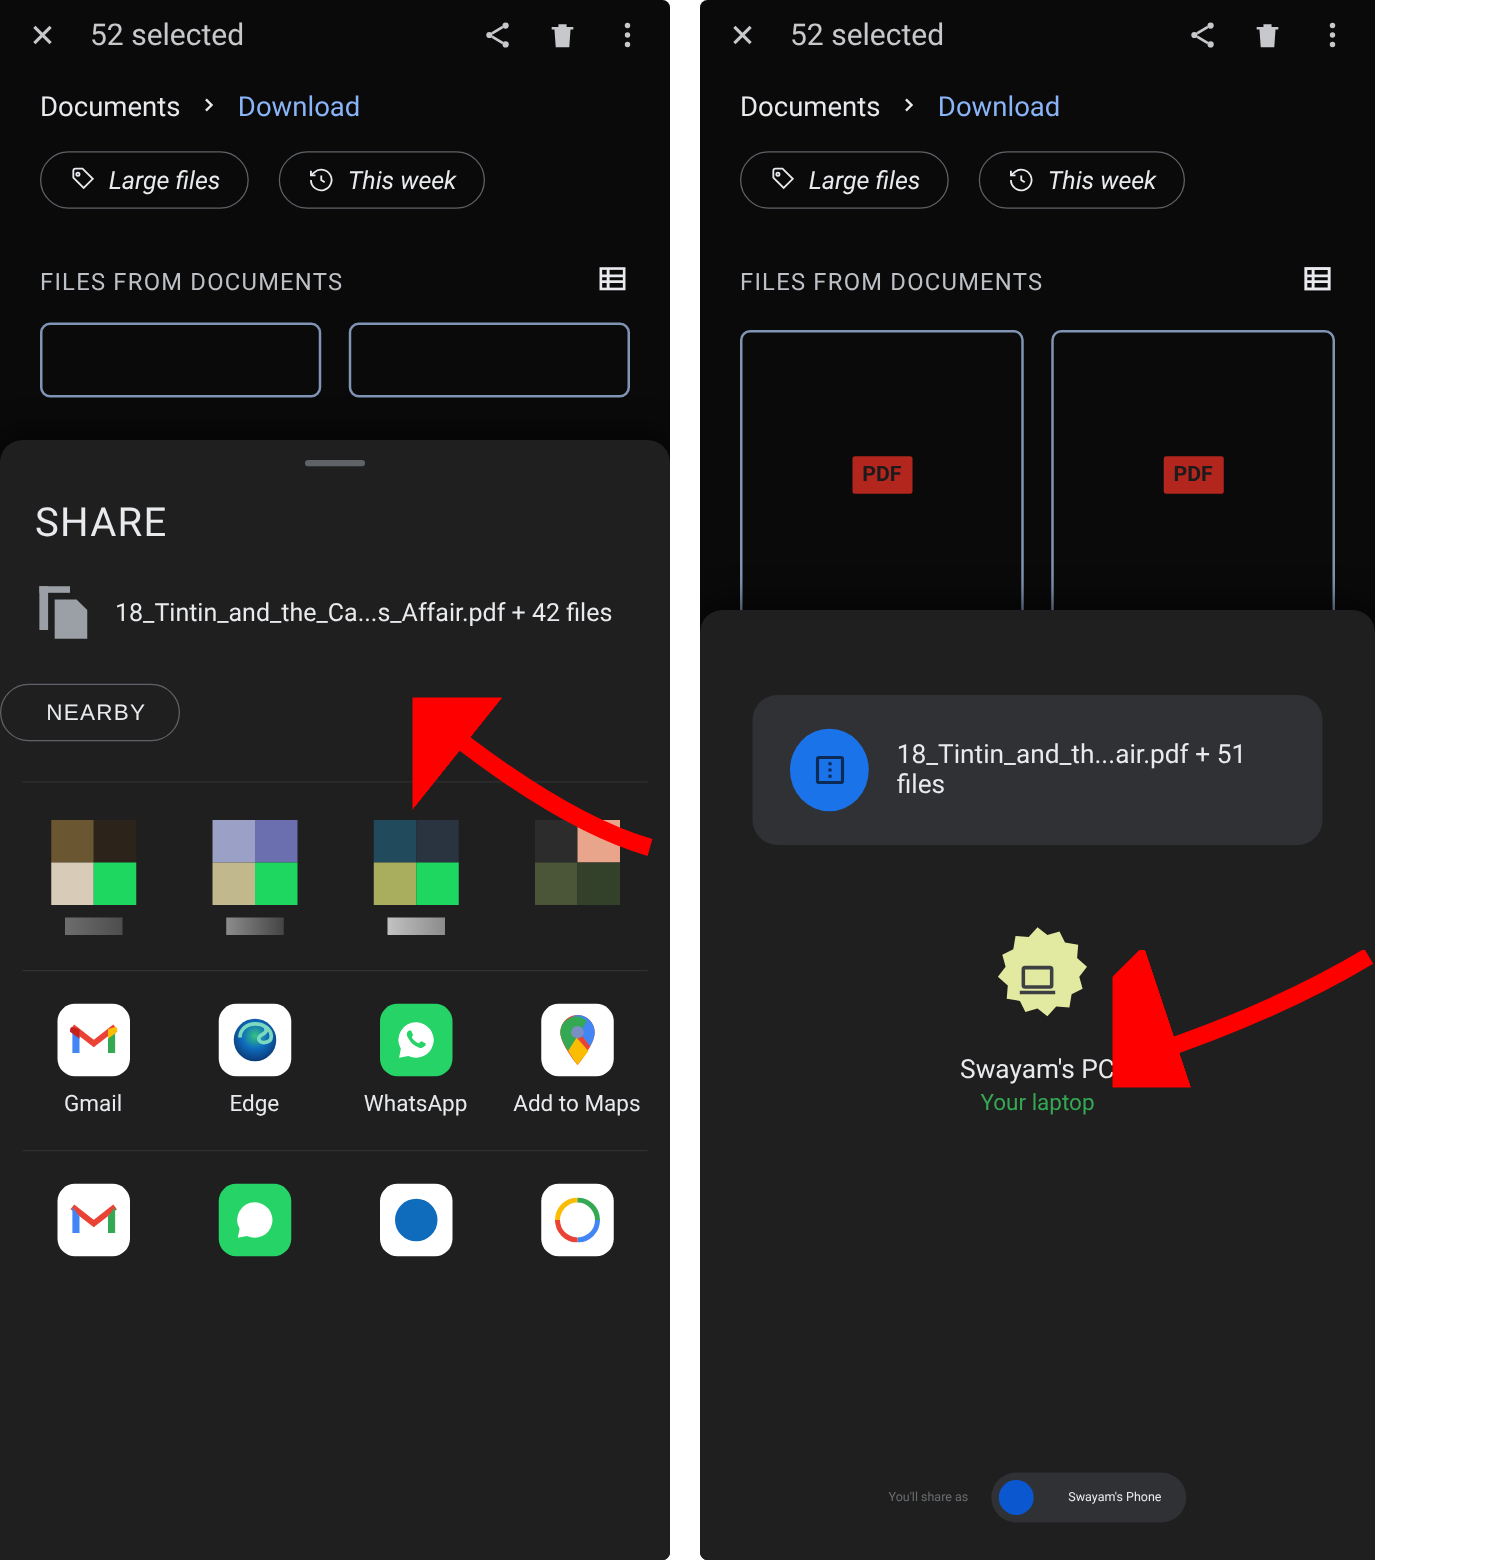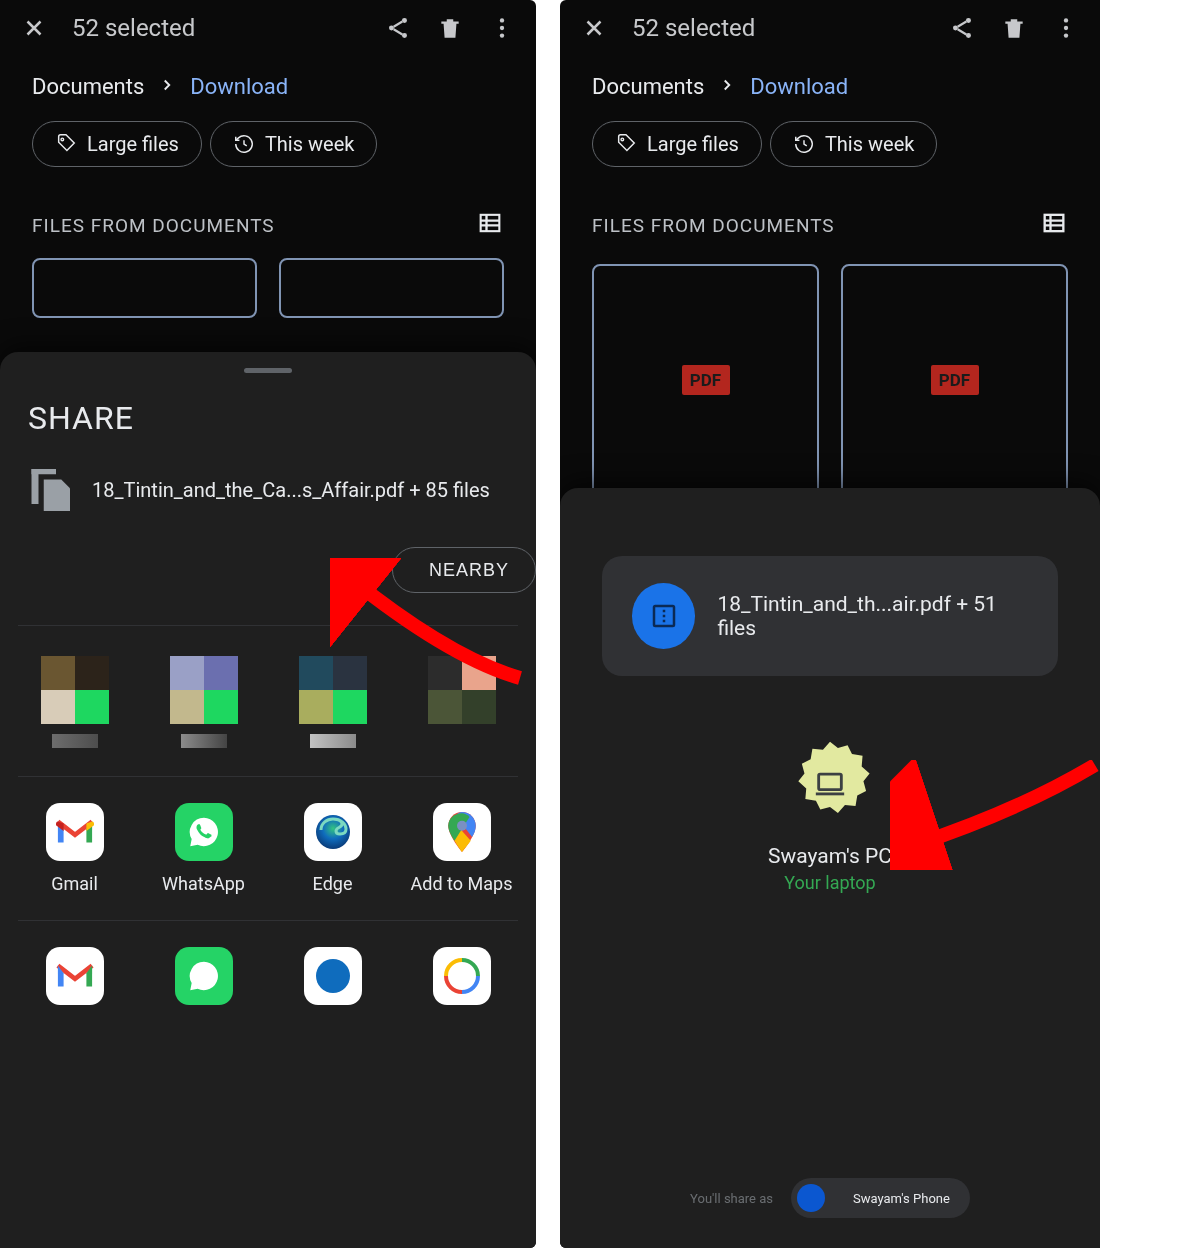--- a/index.html
+++ b/index.html
@@ -45,21 +45,21 @@
     display: flex; align-items: center;
     padding: 18px 32px 0;
     font-size: 22px;
     color: #e8eaed;
     gap: 14px;
   }
   .crumb.current { color: #8ab4f8; }
   .crumb-sep svg { width: 18px; height: 18px; }
 
   
-  .chips { display: flex; gap: 8px; padding: 22px 32px 0; }
+  .chips { display: flex; gap: 24px; padding: 22px 32px 0; font-style: italic; }
   .chip {
     display: inline-flex; align-items: center; gap: 10px;
     height: 46px;
     padding: 0 22px;
     border: 1px solid #5f6368;
     border-radius: 23px;
     color: #e8eaed;
     font-size: 20px;
   }
   .chip svg { width: 22px; height: 22px; }
@@ -116,21 +116,21 @@
     color: #e8eaed;
   }
   .file-row {
     display: flex; align-items: center; gap: 22px;
     padding: 28px;
     color: #e8eaed;
     font-size: 20px;
   }
   .file-row svg { width: 42px; height: 50px; flex-shrink: 0; }
   .nearby-btn-wrap {
-    display: flex; justify-content: flex-end;
+    display: flex; justify-content: flex-start;
     padding: 4px 0 22px;
   }
   .nearby-btn {
     display: inline-flex; align-items: center; gap: 10px;
     height: 46px; padding: 0 26px;
     border: 1px solid #5f6368;
     border-radius: 23px;
     color: #e8eaed;
     font-size: 18px; letter-spacing: 1px;
     background: transparent;
@@ -214,21 +214,21 @@
     position: relative;
   }
   .badge svg.zig { position: absolute; inset: 0; width: 100%; height: 100%; }
   .badge svg.lap { width: 34px; height: 34px; position: relative; }
   .device .dev-name { margin-top: 16px; font-size: 21px; }
   .device .dev-sub  { margin-top: 4px; font-size: 18px; color: #34a853; }
 
   .share-as {
     position: absolute; left: 0; right: 0; bottom: 30px;
     display: flex; align-items: center; justify-content: center; gap: 18px;
-    font-size: 13px; color: #9aa0a6;
+    font-size: 10px; color: #9aa0a6;
   }
   .as-pill {
     background: #303134;
     height: 40px; border-radius: 20px;
     display: inline-flex; align-items: center; gap: 28px;
     padding: 0 20px 0 6px;
     color: #e8eaed;
   }
   .as-pill .av { width: 28px; height: 28px; border-radius: 50%; background: #0b57d0; }
 
@@ -338,21 +338,21 @@
   <div class="sheet" style="height:896px;">
     <div class="grabber"></div>
     <h2>SHARE</h2>
 
     <div class="file-row">
       <svg viewBox="0 0 24 28" fill="#9aa0a6">
         <rect x="2" y="2" width="4" height="20"></rect>
           <rect x="2" y="2" width="14" height="3"></rect>
         <path d="M9 8 h10 l5 5 v13 h-15 z"></path>
       </svg>
-      <span>18_Tintin_and_the_Ca...s_Affair.pdf + 85 files</span>
+      <span>18_Tintin_and_the_Ca...s_Affair.pdf + 42 files</span>
     </div>
 
     <div class="nearby-btn-wrap">
       <button class="nearby-btn">
         <svg viewBox="0 0 24 24" fill="none" stroke="currentColor" stroke-width="2">
           <path d="M3 9 L9 15 M7 7 L15 15 M9 3 L21 15"></path>
         </svg>
         <span>NEARBY</span>
       </button>
     </div>
@@ -405,46 +405,46 @@
         <div class="app-icon">
           <svg width="38" height="30" viewBox="0 0 40 30">
               <path d="M2 4 L20 18 L38 4" fill="none" stroke="#ea4335" stroke-width="5"></path>
               <path d="M2 4 v22 h6 V12" fill="#4285f4"></path>
               <path d="M38 4 v22 h-6 V12" fill="#34a853"></path>
               <path d="M2 4 q-2 0 -2 3 v1 l8 6 V6" fill="#c5221f"></path>
               <path d="M38 4 q2 0 2 3 v1 l-8 6 V6" fill="#fbbc04"></path>
             </svg>
         </div>
         <span>Gmail</span>
-      </div>
-      <div class="app">
-        <div class="app-icon" style="background:#25d366">
-          <svg width="34" height="34" viewBox="0 0 24 24" fill="#fff">
-              <path d="M12 2a10 10 0 0 0-8.7 15l-1 5 5.2-1A10 10 0 1 0 12 2zm4.6 13.4c-.2.6-1.3 1.1-1.8 1.1s-1.1 0-3.4-1.3c-2.3-1.3-3.7-3.9-3.8-4.1s-.9-1.2-.9-2.3.6-1.7.8-1.9.5-.3.7-.3h.5c.2 0 .4 0 .6.5l.8 2c.1.2 0 .3-.1.5l-.4.5c-.1.2-.2.3-.1.5.2.3.8 1.3 1.7 2 .9.8 1.8 1.1 2.1 1.2.2.1.4 0 .5-.1l.7-.8c.2-.2.4-.2.6-.1l1.8.9c.2.1.4.2.4.3s0 .9-.2 1.4z"></path>
-            </svg>
-        </div>
-        <span>WhatsApp</span>
       </div>
       <div class="app">
         <div class="app-icon">
           <svg width="40" height="40" viewBox="0 0 40 40">
             <defs>
               <radialGradient id="eg" cx="50%" cy="40%" r="60%">
                 <stop offset="0%" stop-color="#33c481"></stop>
                   <stop offset="50%" stop-color="#0f6cbd"></stop>
                   <stop offset="100%" stop-color="#0a3b78"></stop>
               </radialGradient>
             </defs>
             <circle cx="20" cy="20" r="17" fill="url(#eg)"></circle>
             <path d="M20 7c8 0 13 5 13 10 0 4-3 5-6 5-2 0-4-1-4-3 0-4 6-3 6-7 0-3-4-5-9-5-6 0-12 4-12 11h0" fill="none" stroke="#7bd9c0" stroke-width="3"></path>
           </svg>
         </div>
         <span>Edge</span>
       </div>
       <div class="app">
+        <div class="app-icon" style="background:#25d366">
+          <svg width="34" height="34" viewBox="0 0 24 24" fill="#fff">
+              <path d="M12 2a10 10 0 0 0-8.7 15l-1 5 5.2-1A10 10 0 1 0 12 2zm4.6 13.4c-.2.6-1.3 1.1-1.8 1.1s-1.1 0-3.4-1.3c-2.3-1.3-3.7-3.9-3.8-4.1s-.9-1.2-.9-2.3.6-1.7.8-1.9.5-.3.7-.3h.5c.2 0 .4 0 .6.5l.8 2c.1.2 0 .3-.1.5l-.4.5c-.1.2-.2.3-.1.5.2.3.8 1.3 1.7 2 .9.8 1.8 1.1 2.1 1.2.2.1.4 0 .5-.1l.7-.8c.2-.2.4-.2.6-.1l1.8.9c.2.1.4.2.4.3s0 .9-.2 1.4z"></path>
+            </svg>
+        </div>
+        <span>WhatsApp</span>
+      </div>
+      <div class="app">
         <div class="app-icon">
           <svg width="30" height="40" viewBox="0 0 24 32">
               <path d="M12 0c6 0 11 5 11 11 0 8-11 21-11 21S1 19 1 11C1 5 6 0 12 0z" fill="#ea4335"></path>
               <path d="M12 0c6 0 11 5 11 11 0 3-1 6-3 9L7 3c1.5-2 3-3 5-3z" fill="#4285f4"></path>
               <path d="M3 5 19 23c-2 3-5 6-7 9 0 0-6-8-9-15 0-5 0-9 0-12z" fill="#fbbc04"></path>
               <path d="M1 11c0 4 3 9 5 12L18 4c-2-2-4-3-6-3-6 0-11 4-11 10z" fill="#34a853"></path>
               <circle cx="12" cy="11" r="4" fill="#7a90c2"></circle>
             </svg>
         </div>
         <span>Add to Maps</span>

